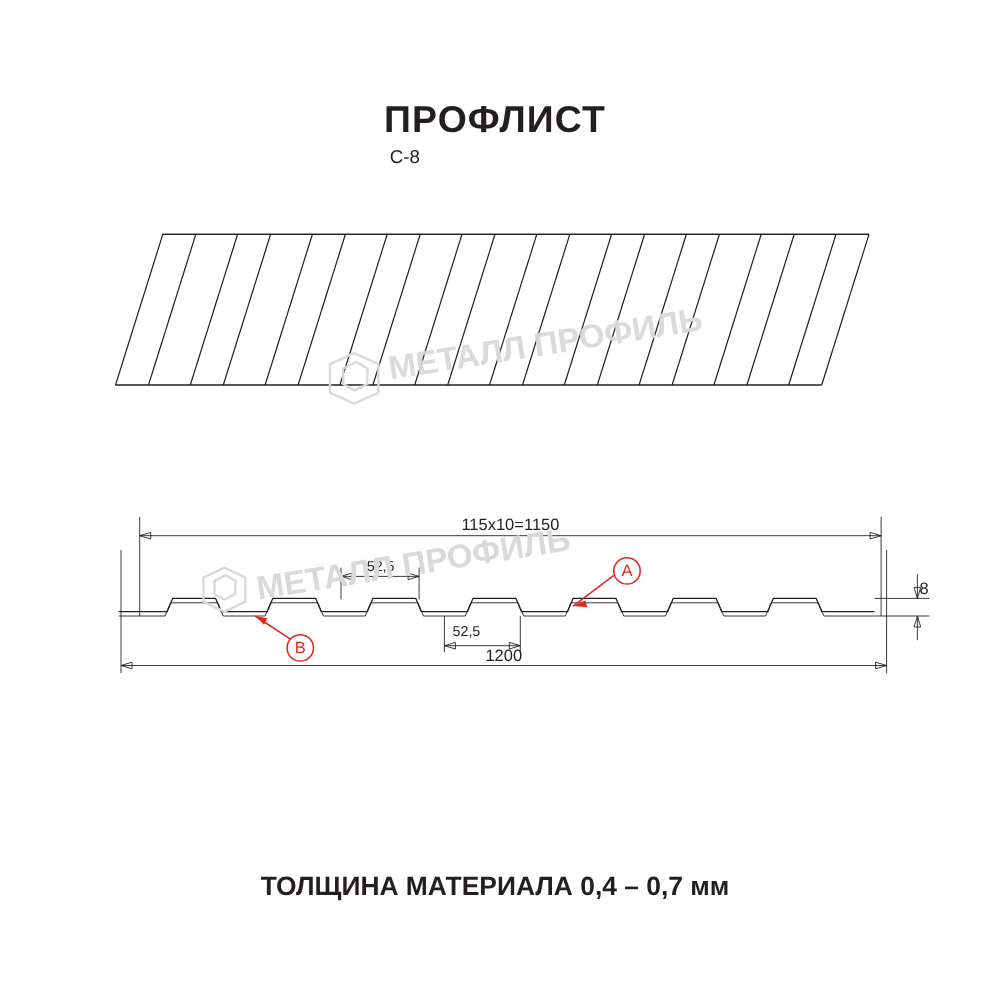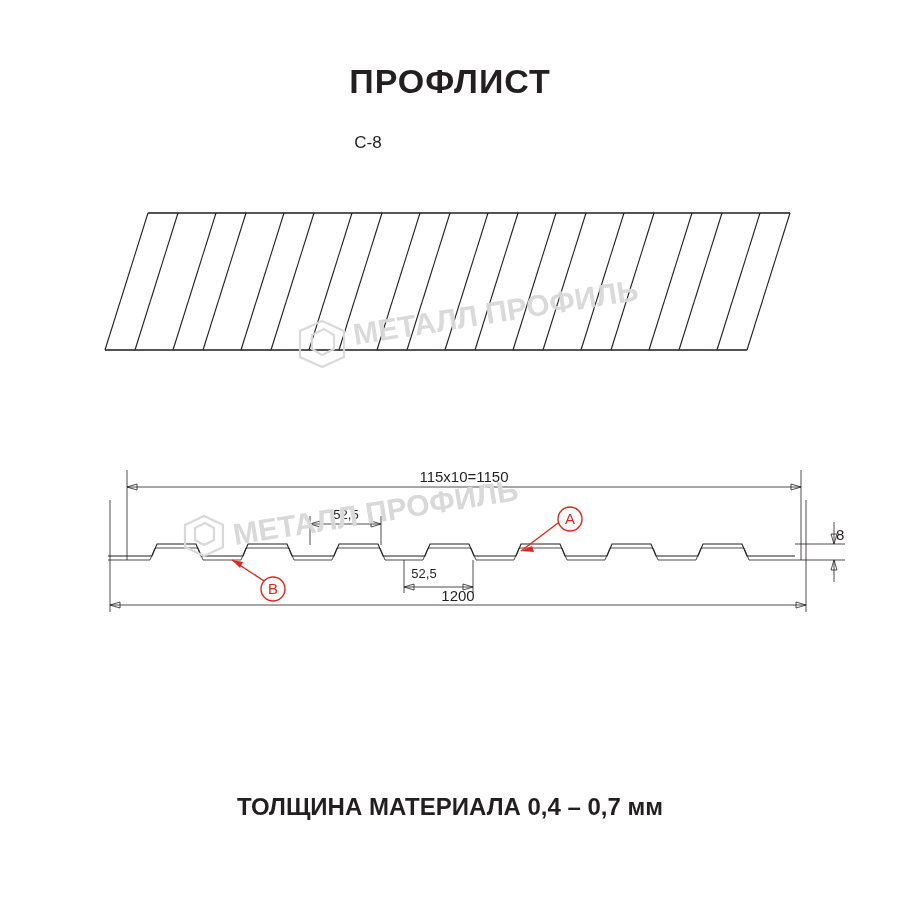--- a/index.html
+++ b/index.html
@@ -15,21 +15,21 @@
     color: #231f20;
     overflow: hidden;
   }
   .page {
     position: relative;
     width: 900px;
     height: 900px;
   }
   .title {
     position: absolute;
-    top: 62px;
+    top: 90px;
     left: 0;
     width: 900px;
     text-align: center;
     font-size: 34px;
     font-weight: bold;
     letter-spacing: 1px;
     color: #231f20;
   }
   .subtitle {
     position: absolute;

